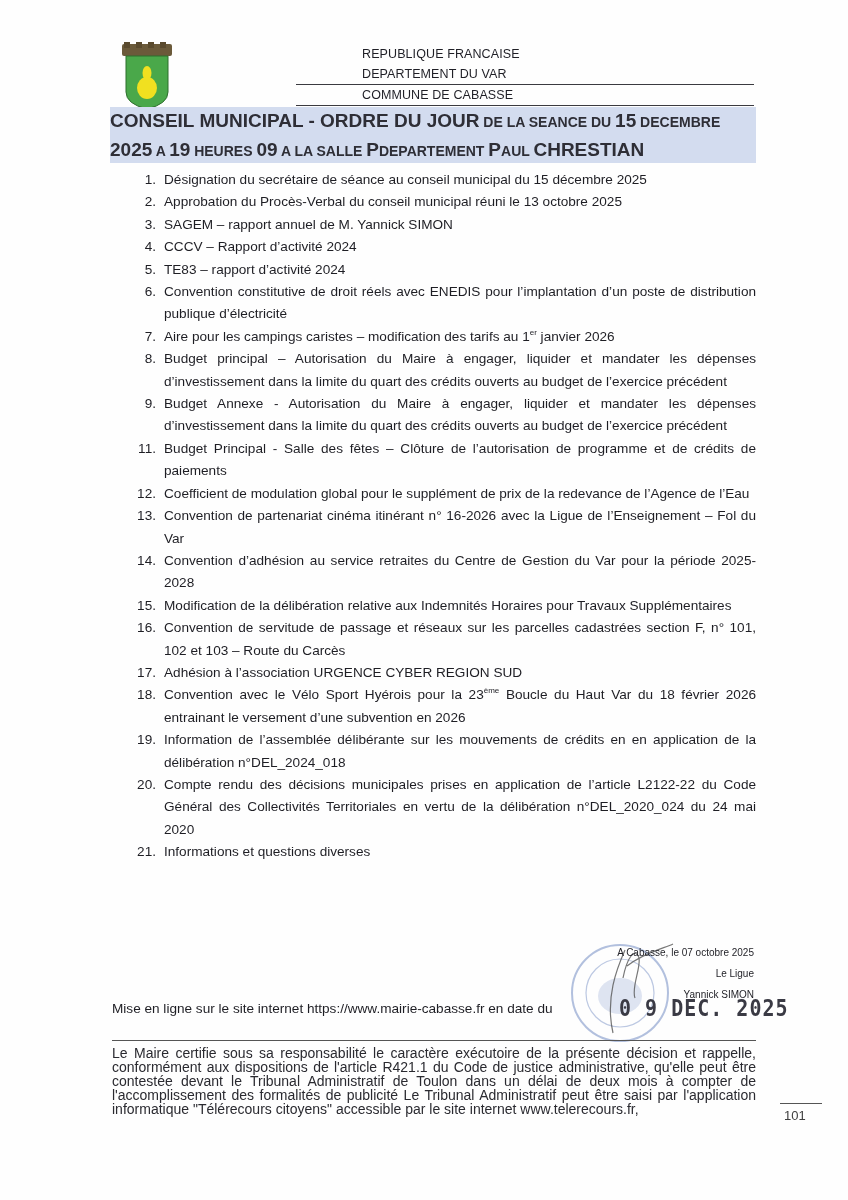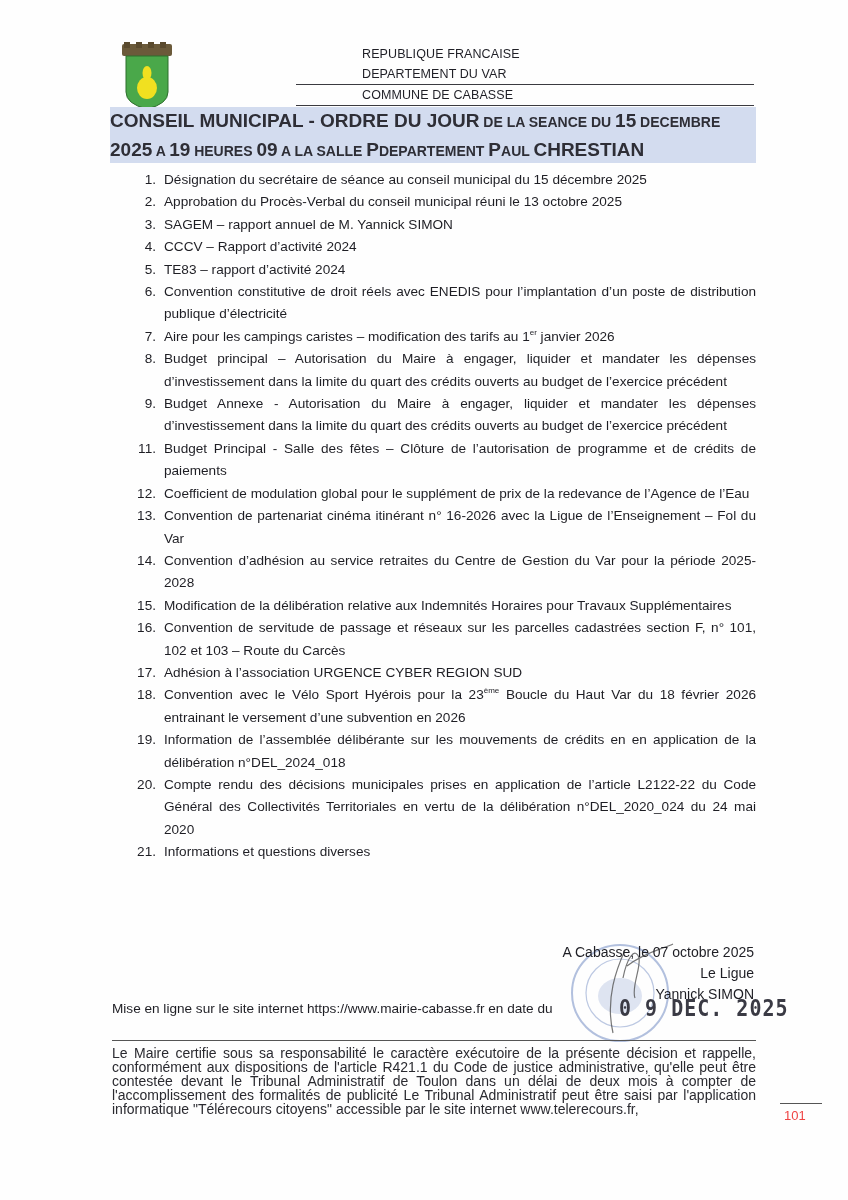--- a/index.html
+++ b/index.html
@@ -15,30 +15,30 @@
   .title-band { position: absolute; left: 110px; top: 107px; width: 646px; height: 56px; background: #d3dcef; }
   .title-line { font-family: "Liberation Sans", sans-serif; font-weight: bold; color: #2e2e36; font-size: 19px; line-height: 27px; white-space: nowrap; }
   .sc { font-size: 14px; }
 
   .agenda { position: absolute; left: 132px; top: 169px; width: 624px; margin: 0; padding: 0; list-style: none; }
   .agenda li { display: flex; font-size: 13.6px; line-height: 22.4px; color: #1e1e24; }
   .agenda .num { width: 32px; flex: none; text-align: right; padding-right: 8px; box-sizing: border-box; width: 32px; }
   .agenda .txt { flex: 1; text-align: justify; }
   .agenda sup { font-size: 8px; line-height: 0; }
 
-  .sign { position: absolute; right: 94px; top: 942px; text-align: right; font-size: 14px; line-height: 21px; color: #1e1e24; }
+  .sign { position: absolute; right: 94px; top: 942px; text-align: right; font-size: 10px; line-height: 21px; color: #1e1e24; }
   .online { position: absolute; left: 112px; top: 1001px; font-size: 13.6px; color: #1e1e24; text-align: center; }
   .stamp-date { position: absolute; left: 619px; top: 996px; font-family: "DejaVu Sans Mono", monospace; font-size: 20px; font-weight: bold; color: #3a3a44; letter-spacing: 1px; transform: scaleY(1.15); }
   .seal { position: absolute; left: 565px; top: 938px; width: 110px; height: 110px; }
 
   .foot-rule { position: absolute; left: 112px; top: 1040px; width: 644px; height: 1px; background: #555; }
   .legal { position: absolute; left: 112px; top: 1046px; width: 644px; font-size: 14px; line-height: 14px; color: #2a2a30; text-align: justify; }
 
   .pnum-rule { position: absolute; left: 780px; top: 1103px; width: 42px; height: 1px; background: #555; }
-  .pnum { position: absolute; left: 784px; top: 1108px; font-size: 13px; color: #ef4444; }
+  .pnum { position: absolute; left: 784px; top: 1108px; font-size: 13px; color: #404040; }
 </style>
 </head>
 <body>
 
 <div class="page">
 
   <svg class="logo" viewBox="0 0 58 68">
     <rect x="4" y="2" width="50" height="12" rx="2" fill="#6b5a3a"></rect>
     <rect x="6" y="0" width="6" height="6" fill="#5a4a2e"></rect>
     <rect x="18" y="0" width="6" height="6" fill="#5a4a2e"></rect>

